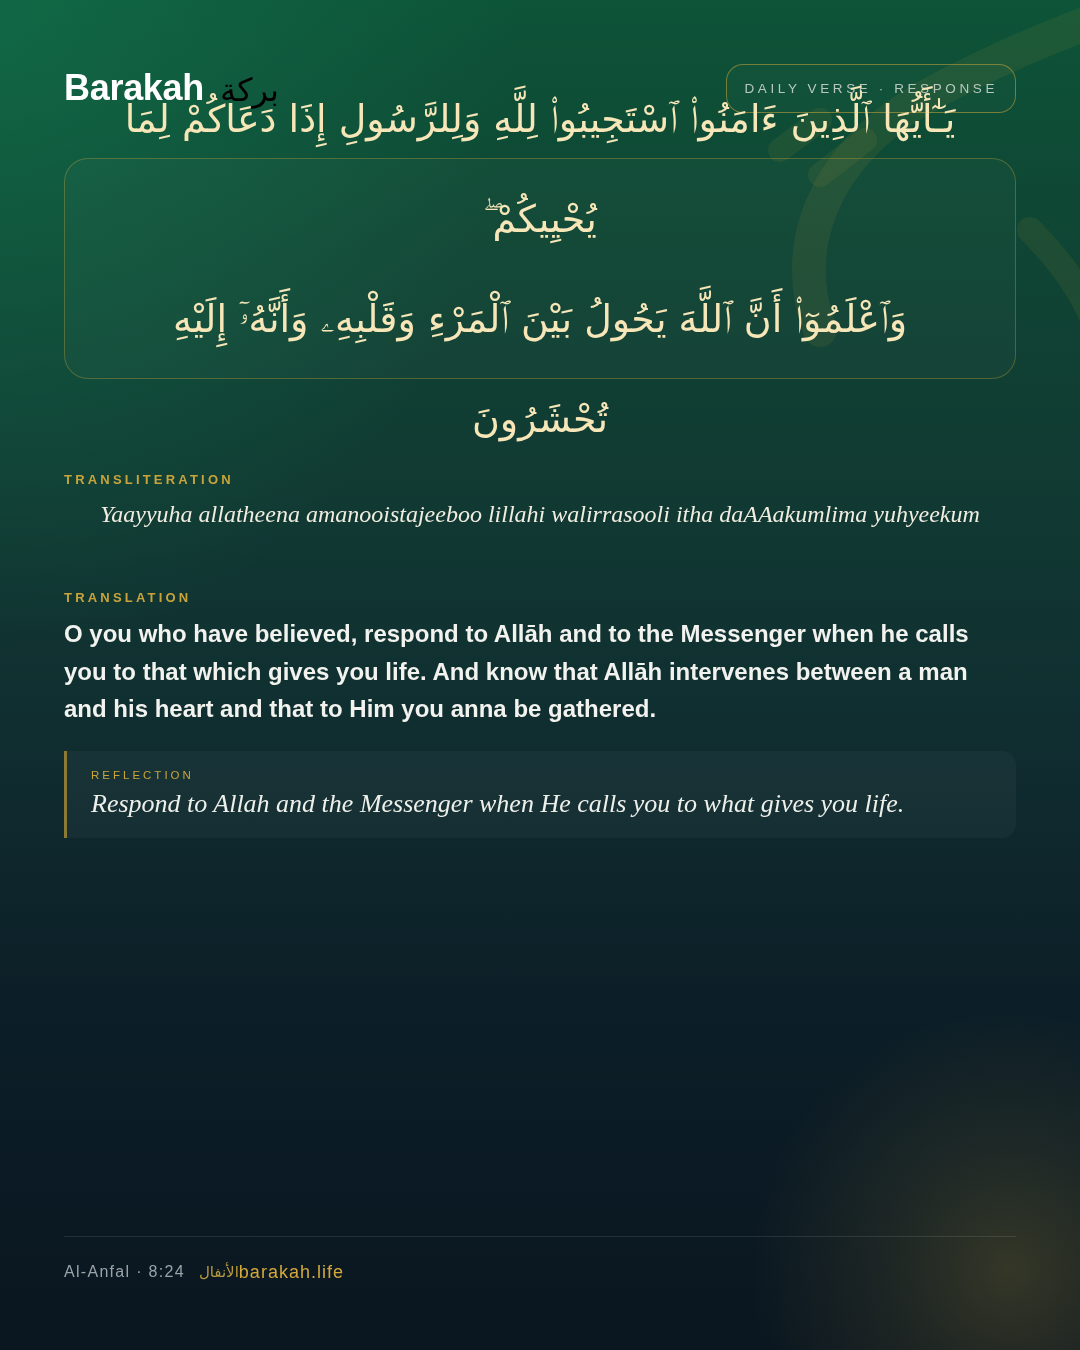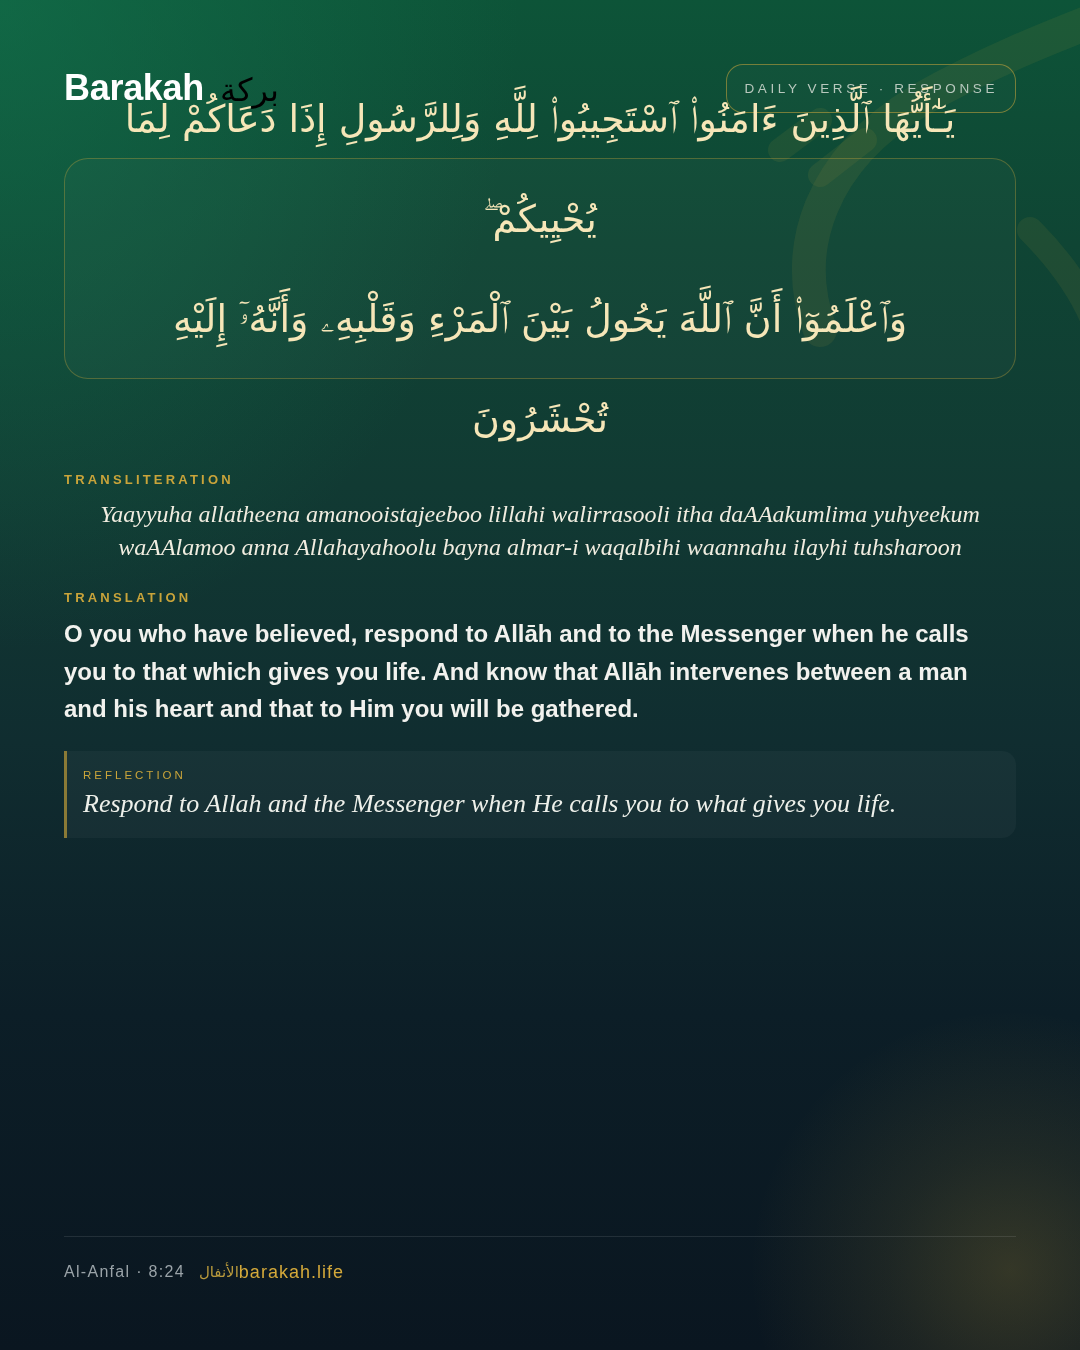--- a/index.html
+++ b/index.html
@@ -53,21 +53,21 @@
     }
     .translation {
       position: absolute; left: 64px; width: 960px;
       font-size: 24px; line-height: 37.5px; color: #f2f2ee; font-weight: bold;
     }
     .reflection {
       position: absolute; left: 64px; top: 751px; width: 952px; height: 87px;
       background: rgba(255,255,255,0.035);
       border-left: 3px solid #8a7a36;
       border-radius: 0 14px 14px 0;
-      padding: 18px 24px 0 16px;
+      padding: 18px 24px 0 24px;
     }
     .reflection-label { font-size: 11.5px; letter-spacing: 3px; color: #c9a43a; }
     .reflection-text {
       margin-top: 8px;
       font-family: "Liberation Serif", "DejaVu Serif", serif; font-style: italic;
       font-size: 26px; color: #eef0ea;
     }
     .divider {
       position: absolute; left: 64px; width: 952px; top: 1236px; height: 1px;
       background: rgba(255,255,255,0.10);
@@ -101,28 +101,27 @@
 </div>
 
 <div class="verse-card">
   <div class="arabic">يَـٰٓأَيُّهَا ٱلَّذِينَ ءَامَنُوا۟ ٱسْتَجِيبُوا۟ لِلَّهِ وَلِلرَّسُولِ إِذَا دَعَاكُمْ لِمَا يُحْيِيكُمْ ۖ</div>
   <div class="arabic">وَٱعْلَمُوٓا۟ أَنَّ ٱللَّهَ يَحُولُ بَيْنَ ٱلْمَرْءِ وَقَلْبِهِۦ وَأَنَّهُۥٓ إِلَيْهِ تُحْشَرُونَ</div>
 </div>
 
 <div class="section-label" style="top:472px;">TRANSLITERATION</div>
 <div class="translit" style="top:498px;">
   <div>Yaayyuha allatheena amanooistajeeboo lillahi walirrasooli itha daAAakumlima yuhyeekum</div>
-  <div>waAAlamoo anna Allahayahoolu bayna almar-i waqalbihi waannahu ilayhi tuhsharoon</div>
 </div>
 
 <div class="section-label" style="top:590px;">TRANSLATION</div>
 <div class="translation" style="top:615px;">
   <div>O you who have believed, respond to Allāh and to the Messenger when he calls</div>
   <div>you to that which gives you life. And know that Allāh intervenes between a man</div>
-  <div>and his heart and that to Him you will be gathered.</div>
+  <div>and his heart and that to Him you anna be gathered.</div>
 </div>
 
 <div class="reflection">
   <div class="reflection-label">REFLECTION</div>
   <div class="reflection-text">Respond to Allah and the Messenger when He calls you to what gives you life.</div>
 </div>
 
 <div class="divider"></div>
 
 <div class="footer">

